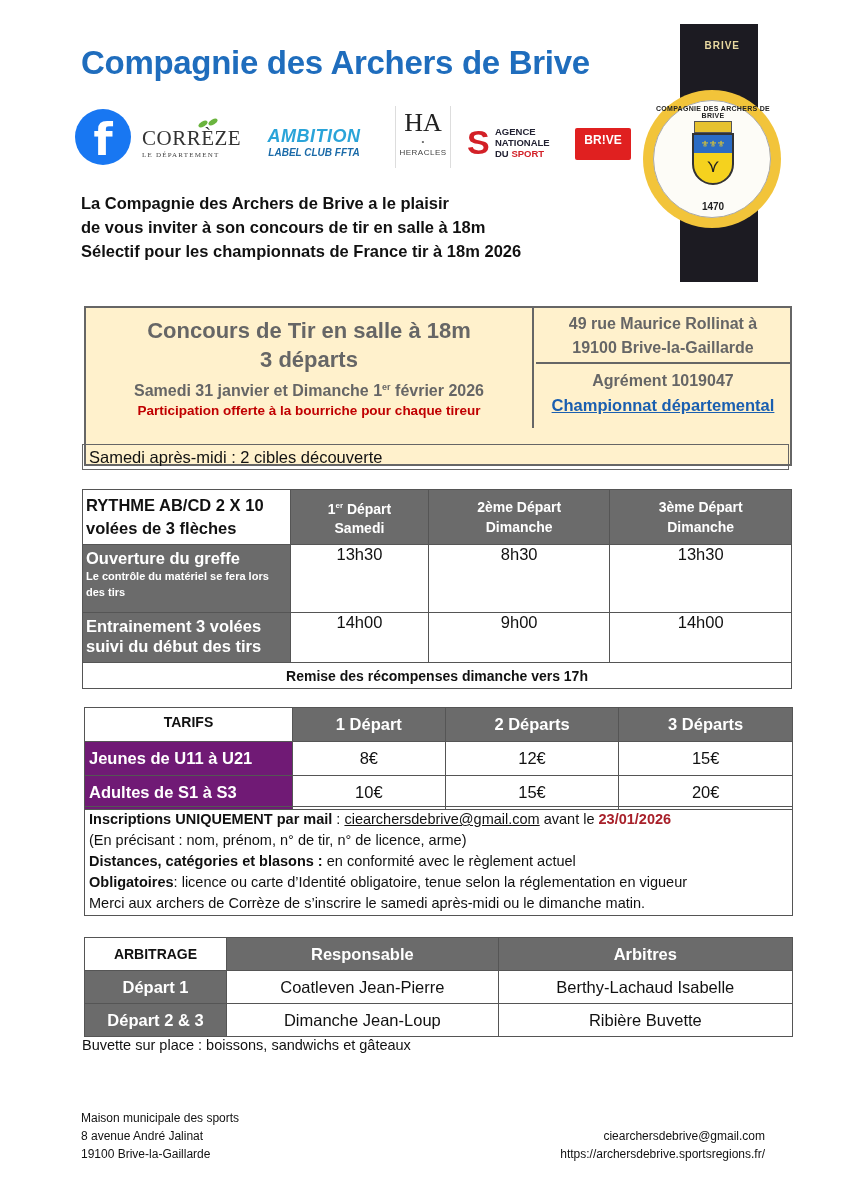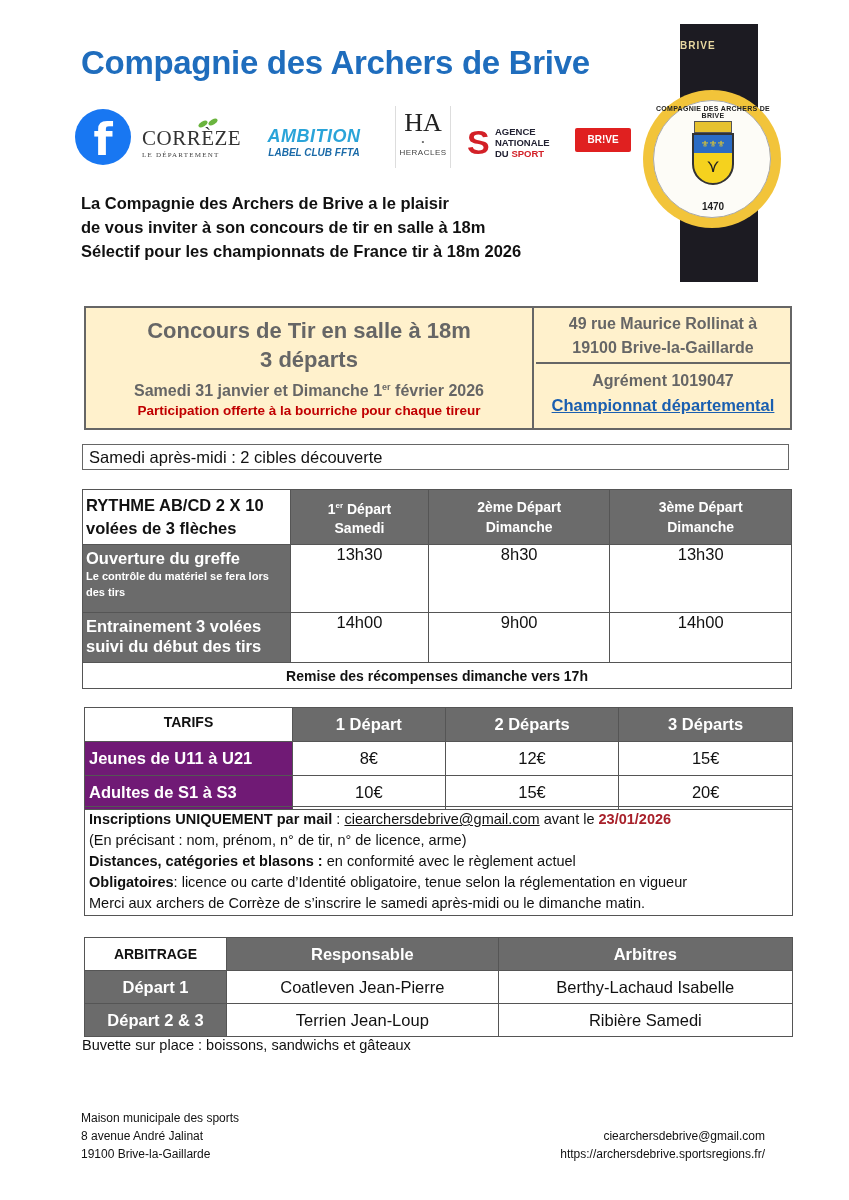--- a/index.html
+++ b/index.html
@@ -20,38 +20,38 @@
     .ambition .big { font-style: italic; font-weight: bold; color: #2aa4d9; font-size: 18px; letter-spacing: 0.5px; }
     .ambition .small { font-style: italic; font-weight: bold; color: #1a6aa8; font-size: 10px; }
     .heracles { left: 323px; top: 0px; width: 56px; height: 62px; border-left: 1px solid #ddd; border-right: 1px solid #ddd; text-align: center; }
     .heracles .ha { font-family: "Liberation Serif", serif; font-size: 26px; color: #222; line-height: 30px; margin-top: 2px; }
     .heracles .dot { font-size: 8px; line-height: 8px; color: #666; }
     .heracles .nm { font-size: 8px; color: #444; letter-spacing: 0.5px; margin-top: 2px; }
     .ans { left: 395px; top: 18px; width: 100px; height: 40px; }
     .ans .s { position: absolute; left: 0; top: 0; font-size: 34px; font-weight: bold; color: #d32027; line-height: 36px; }
     .ans .txt { position: absolute; left: 28px; top: 2px; font-size: 9.5px; font-weight: bold; line-height: 11px; color: #223; }
     .ans .txt .red { color: #d32027; }
-    .brivelogo { left: 503px; top: 22px; width: 56px; height: 24px; background: #e02020; color: #fff; font-weight: bold; font-size: 10px; text-align: center; line-height: 24px; border-radius: 2px; }
+    .brivelogo { left: 503px; top: 22px; width: 56px; height: 32px; background: #e02020; color: #fff; font-weight: bold; font-size: 12px; text-align: center; line-height: 24px; border-radius: 2px; }
 
     
     .banner { position: absolute; left: 680px; top: 24px; width: 78px; height: 258px; background: #1c1b22; }
-    .banner-text { position: absolute; left: 0; top: 16px; width: 60px; text-align: left; font-size: 10px; font-weight: bold; color: #e8d8a0; letter-spacing: 1px; }
+    .banner-text { position: absolute; left: 0; top: 16px; width: 60px; text-align: right; font-size: 10px; font-weight: bold; color: #e8d8a0; letter-spacing: 1px; }
     .medal { position: absolute; left: 643px; top: 90px; width: 138px; height: 138px; border-radius: 50%; background: #f2c43a; }
     .medal-inner { position: absolute; left: 10px; top: 10px; width: 118px; height: 118px; border-radius: 50%; background: #fdfcf7; border: 1px solid #aaa; }
     .shield { position: absolute; left: 38px; top: 32px; width: 42px; height: 52px; background: #f5d21e; border: 2px solid #333; border-radius: 0 0 21px 21px; overflow: hidden; }
     .shield .blue { height: 18px; background: #2b6cc4; color: #f5d21e; font-size: 9px; text-align: center; line-height: 18px; }
     .shield .horns { font-size: 18px; text-align: center; color: #222; line-height: 26px; }
     .crown { position: absolute; left: 40px; top: 20px; width: 38px; height: 12px; background: #e6c230; border: 1px solid #555; }
     .medal-year { position: absolute; left: 0; top: 100px; width: 118px; text-align: center; font-size: 10px; font-weight: bold; color: #222; }
     .medal-arc { position: absolute; left: 0; top: 4px; width: 118px; text-align: center; font-size: 7px; font-weight: bold; color: #222; letter-spacing: 0.3px; }
 
     .intro { position: absolute; left: 81px; top: 191px; font-size: 16.5px; font-weight: bold; line-height: 24px; color: #111; }
 
     
-    .info { position: absolute; left: 84px; top: 306px; width: 708px; height: 124px; border: 2px solid #666; background: #fff1cc; }
+    .info { position: absolute; left: 84px; top: 306px; width: 708px; height: 160px; border: 2px solid #666; background: #fff1cc; }
     .info-left { position: absolute; left: 0; top: 0; width: 448px; height: 120px; border-right: 2px solid #666; text-align: center; padding-top: 8px; }
     .info-left .h1 { font-size: 22px; font-weight: bold; color: #666; line-height: 29px; }
     .info-left .h3 { font-size: 16px; font-weight: bold; color: #666; line-height: 22px; margin-top: 2px; }
     .info-left .h3 sup { font-size: 9px; }
     .info-left .red { font-size: 13.5px; font-weight: bold; color: #c00000; line-height: 18px; }
     .info-right { position: absolute; left: 450px; top: 0; width: 254px; height: 120px; text-align: center; }
     .info-addr { height: 56px; border-bottom: 2px solid #666; font-size: 16px; font-weight: bold; color: #666; line-height: 24px; padding-top: 4px; }
     .info-agr { font-size: 16px; font-weight: bold; color: #666; line-height: 24px; padding-top: 5px; }
     .info-agr .link { color: #1a5fb0; text-decoration: underline; display: block; font-size: 16.5px; }
 
@@ -236,22 +236,22 @@
     <td class="hdr">Responsable</td>
     <td class="hdr">Arbitres</td>
   </tr>
   <tr>
     <td class="rowh">Départ 1</td>
     <td>Coatleven Jean-Pierre</td>
     <td>Berthy-Lachaud Isabelle</td>
   </tr>
   <tr>
     <td class="rowh">Départ 2 &amp; 3</td>
-    <td>Terrien Jean-Loup</td>
-    <td>Ribière Samedi</td>
+    <td>Dimanche Jean-Loup</td>
+    <td>Ribière Buvette</td>
   </tr>
 </tbody>
   </table>
 
 <div class="buvette">Buvette sur place : boissons, sandwichs et gâteaux</div>
 
 <div class="footer-left">
   <div>Maison municipale des sports</div>
   <div>8 avenue André Jalinat</div>
   <div>19100 Brive-la-Gaillarde</div>

